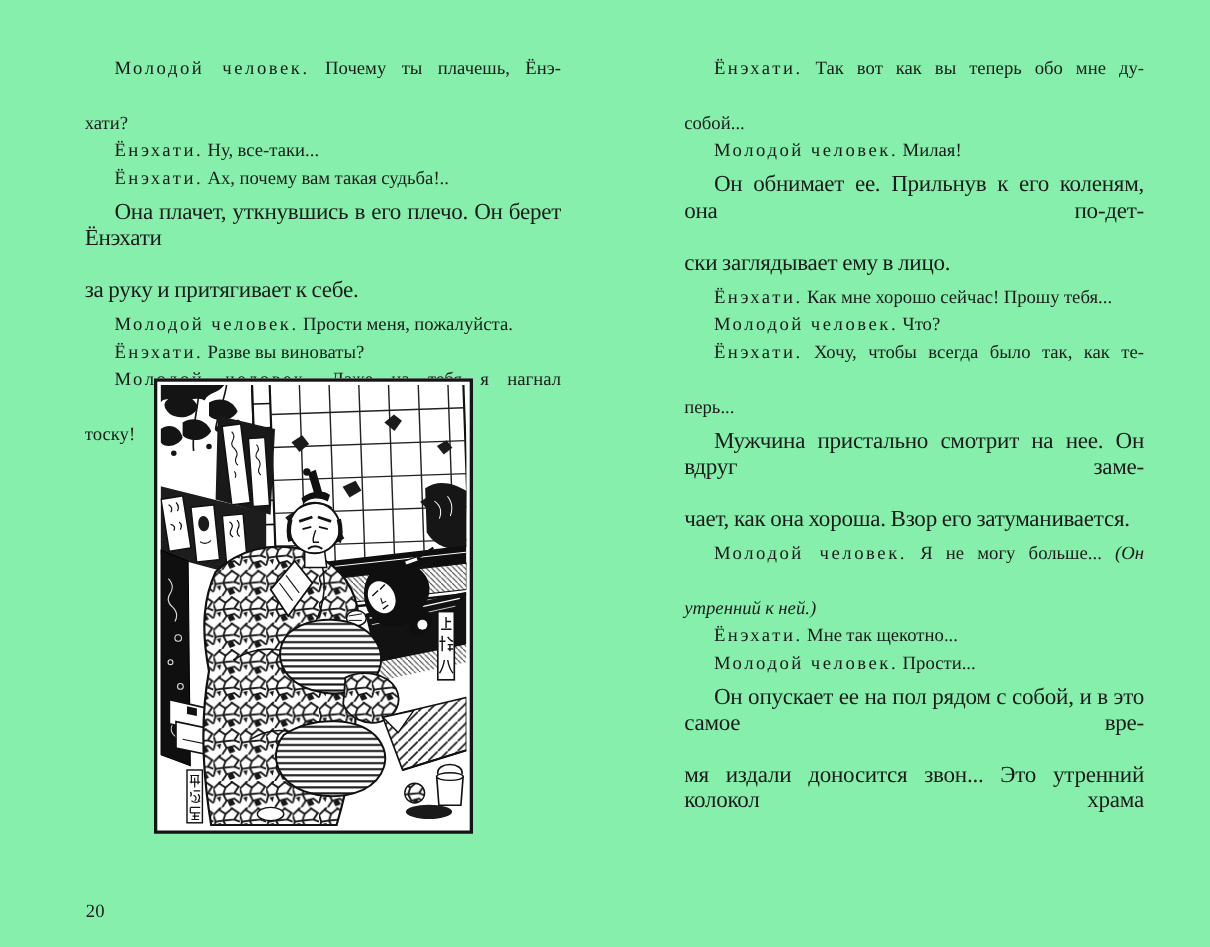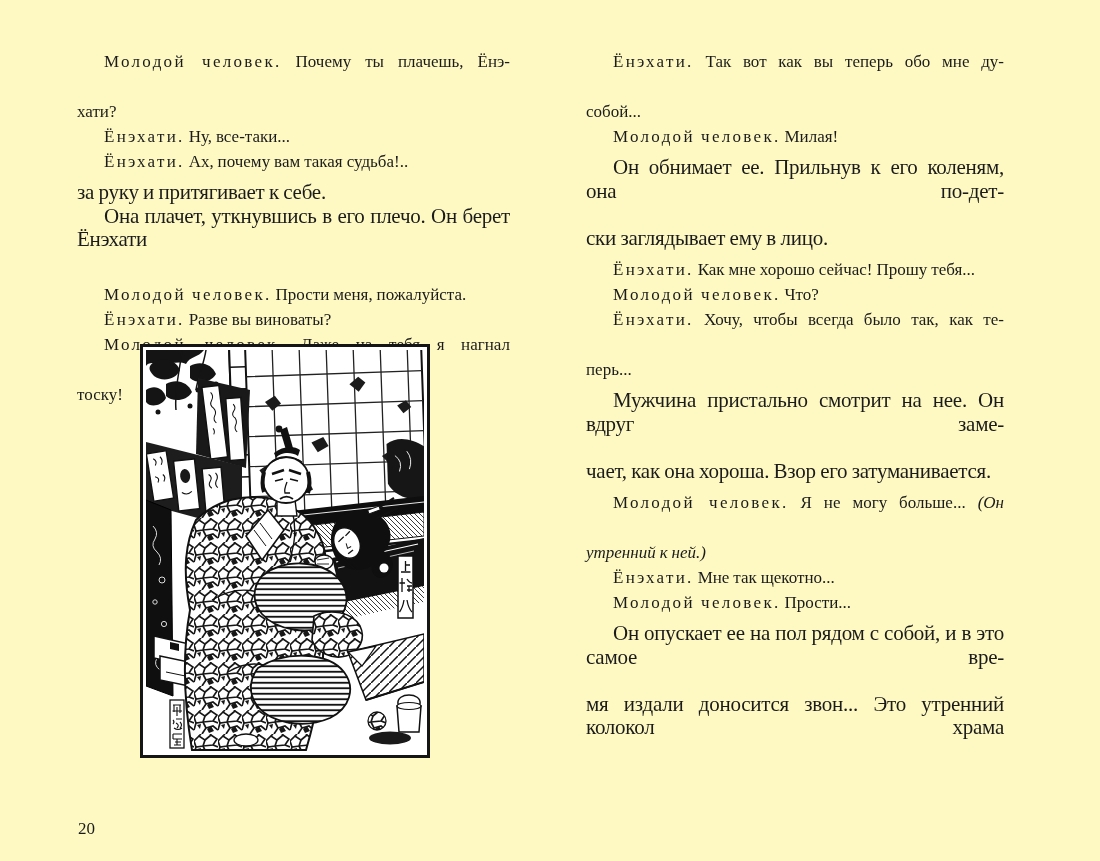--- a/index.html
+++ b/index.html
@@ -1,20 +1,20 @@
 <!DOCTYPE html>
 <html><head>
 <meta charset="utf-8">
 <style>
   html,body{margin:0;padding:0;width:1100px;height:861px;background:#ffffff;overflow:hidden;}
   body{font-family:"Liberation Serif","DejaVu Serif",serif;color:#1b1b1b;}
-  .sheet{position:relative;width:1100px;height:861px;background:#fef9c3;}
+  .sheet{position:relative;width:1100px;height:861px;background:#86efac;}
   .col{position:absolute;top:49px;}
   .col.left{left:77px;width:433px;}
-  .col.right{left:586px;width:418px;font-family:Liberation Serif, serif;}
+  .col.right{left:622px;width:418px;font-family:Liberation Serif, serif;}
   .para{margin:0;}
   .para.d{font-size:17px;line-height:25px;word-spacing:-0.3px;}
   .para.s{font-size:21px;line-height:23.5px;margin:7px 0;letter-spacing:-0.25px;word-spacing:-0.6px;}
   .line{display:block;}
   .line.ind{text-indent:27px;}
   .line.j{text-align:justify;}
   .line.j::after{content:"";display:inline-block;width:100%;height:0;}
   .sp{letter-spacing:2.3px;}
   .i{font-style:italic;}
   .n{}
@@ -34,22 +34,22 @@
           <div class="line ind j"><span class="sp">Молодой человек.</span><span class="n"> Почему ты плачешь, Ёнэ-</span></div>
           <div class="line"><span class="n">хати?</span></div>
         </div>
         <div class="para d">
           <div class="line ind"><span class="sp">Ёнэхати.</span><span class="n"> Ну, все-таки...</span></div>
         </div>
         <div class="para d">
           <div class="line ind"><span class="sp">Ёнэхати.</span><span class="n"> Ах, почему вам такая судьба!..</span></div>
         </div>
         <div class="para s">
+          <div class="line ind j"><span class="n">Она плачет, уткнувшись в его плечо. Он берет Ёнэхати</span></div>
           <div class="line"><span class="n">за руку и притягивает к себе.</span></div>
-          <div class="line ind j"><span class="n">Она плачет, уткнувшись в его плечо. Он берет Ёнэхати</span></div>
         </div>
         <div class="para d">
           <div class="line ind"><span class="sp">Молодой человек.</span><span class="n"> Прости меня, пожалуйста.</span></div>
         </div>
         <div class="para d">
           <div class="line ind"><span class="sp">Ёнэхати.</span><span class="n"> Разве вы виноваты?</span></div>
         </div>
         <div class="para d">
           <div class="line ind j"><span class="sp">Молодой человек.</span><span class="n"> Даже на тебя я нагнал</span></div>
           <div class="line"><span class="n">тоску!</span></div>

